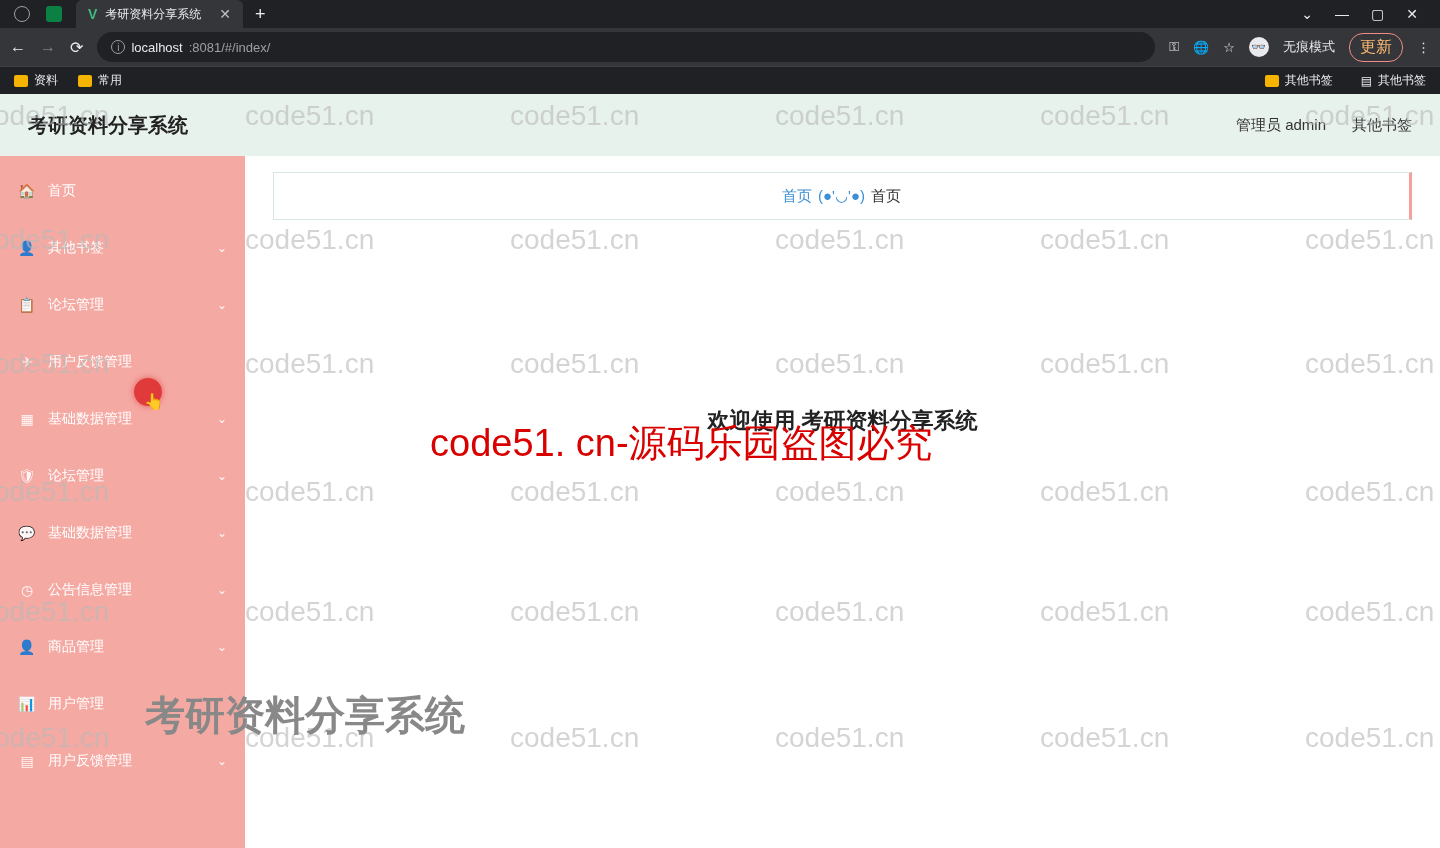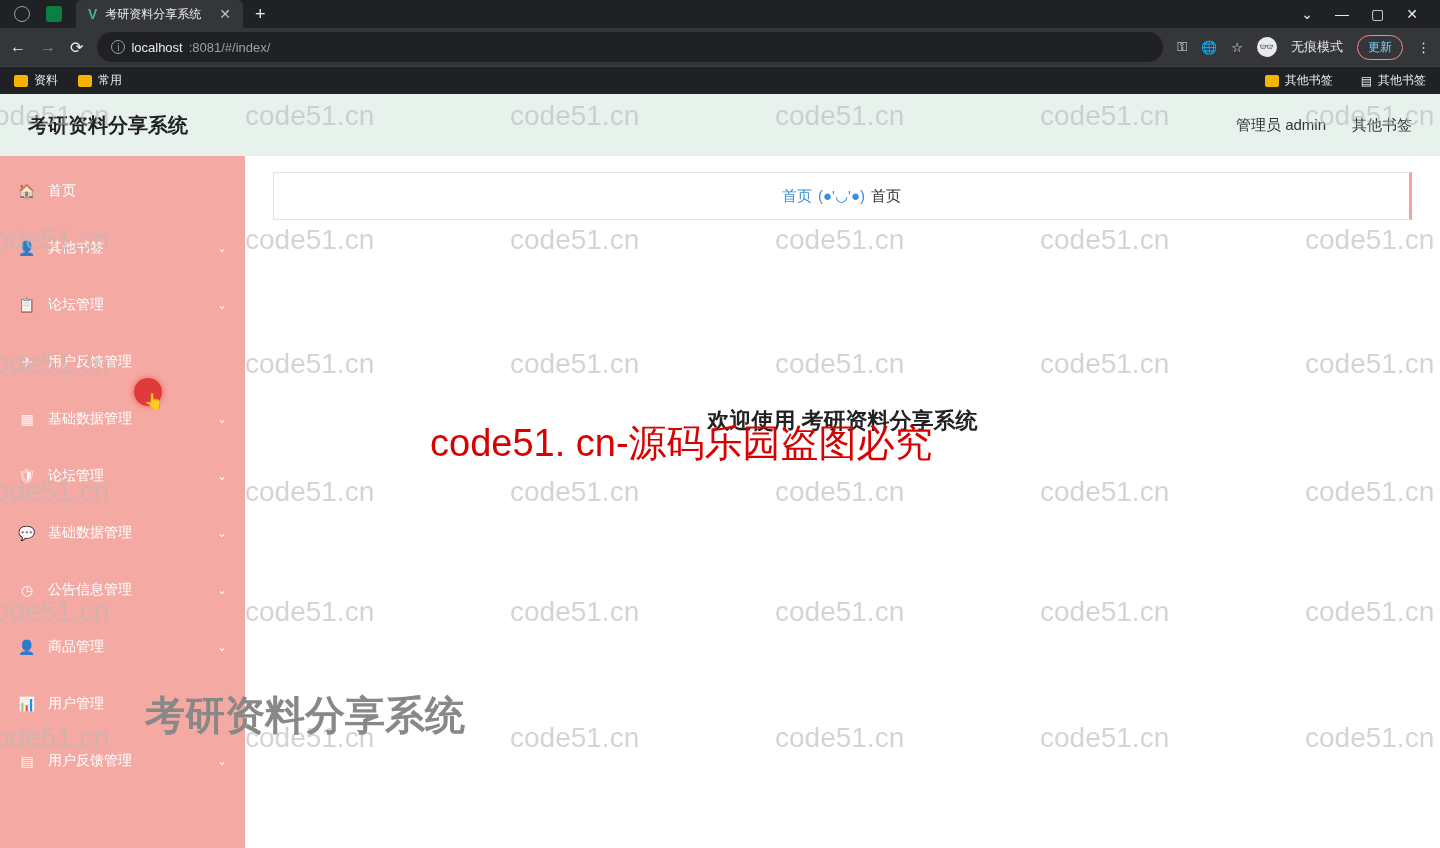--- a/index.html
+++ b/index.html
@@ -17,21 +17,21 @@
 .win-controls { margin-left: auto; display: flex; gap: 22px; padding-right: 16px; font-size: 14px; }
 .win-controls span { cursor: pointer; }
 
 .nav-bar { height: 38px; background: #35363a; display: flex; align-items: center; padding: 0 10px; gap: 14px; }
 .nav-icon { color: #e8eaed; font-size: 16px; cursor: pointer; }
 .addr { flex: 1; background: #202124; height: 30px; border-radius: 15px; display: flex; align-items: center; padding: 0 14px; color: #9aa0a6; font-size: 13px; gap: 6px; }
 .addr .info-icon { width: 14px; height: 14px; border: 1px solid #9aa0a6; border-radius: 50%; display: inline-flex; align-items: center; justify-content: center; font-size: 10px; }
 .addr .host { color: #e8eaed; }
 .right-icons { display: flex; align-items: center; gap: 14px; font-size: 13px; color: #e8eaed; }
 .incognito { width: 20px; height: 20px; background: #e8eaed; border-radius: 50%; display: inline-flex; align-items: center; justify-content: center; color: #35363a; font-size: 12px; }
-.update-btn { border: 1px solid #f28b82; color: #7dd3fc; padding: 3px 10px; border-radius: 14px; font-size: 12px; cursor: pointer; }
+.update-btn { border: 1px solid #f28b82; color: #fdba74; padding: 3px 10px; border-radius: 14px; font-size: 16px; cursor: pointer; }
 
 .bookmark-bar { height: 28px; background: #202124; display: flex; align-items: center; padding: 0 14px; gap: 20px; font-size: 12px; color: #e8eaed; border-top: 1px solid #3c4043; }
 .bookmark-bar .bm { display: flex; align-items: center; gap: 6px; cursor: pointer; }
 .bm-folder { width: 14px; height: 12px; background: #f4b400; border-radius: 2px; display: inline-block; }
 .bm-right { margin-left: auto; display: flex; gap: 28px; }
 .bm-list-icon { color: #e8eaed; }
 
 
 .app-wrap { position: relative; background: #fff; height: calc(848px - 28px - 38px - 28px); }
 .app-header { height: 62px; background: #e8f2ed; display: flex; align-items: center; padding: 0 28px; }

